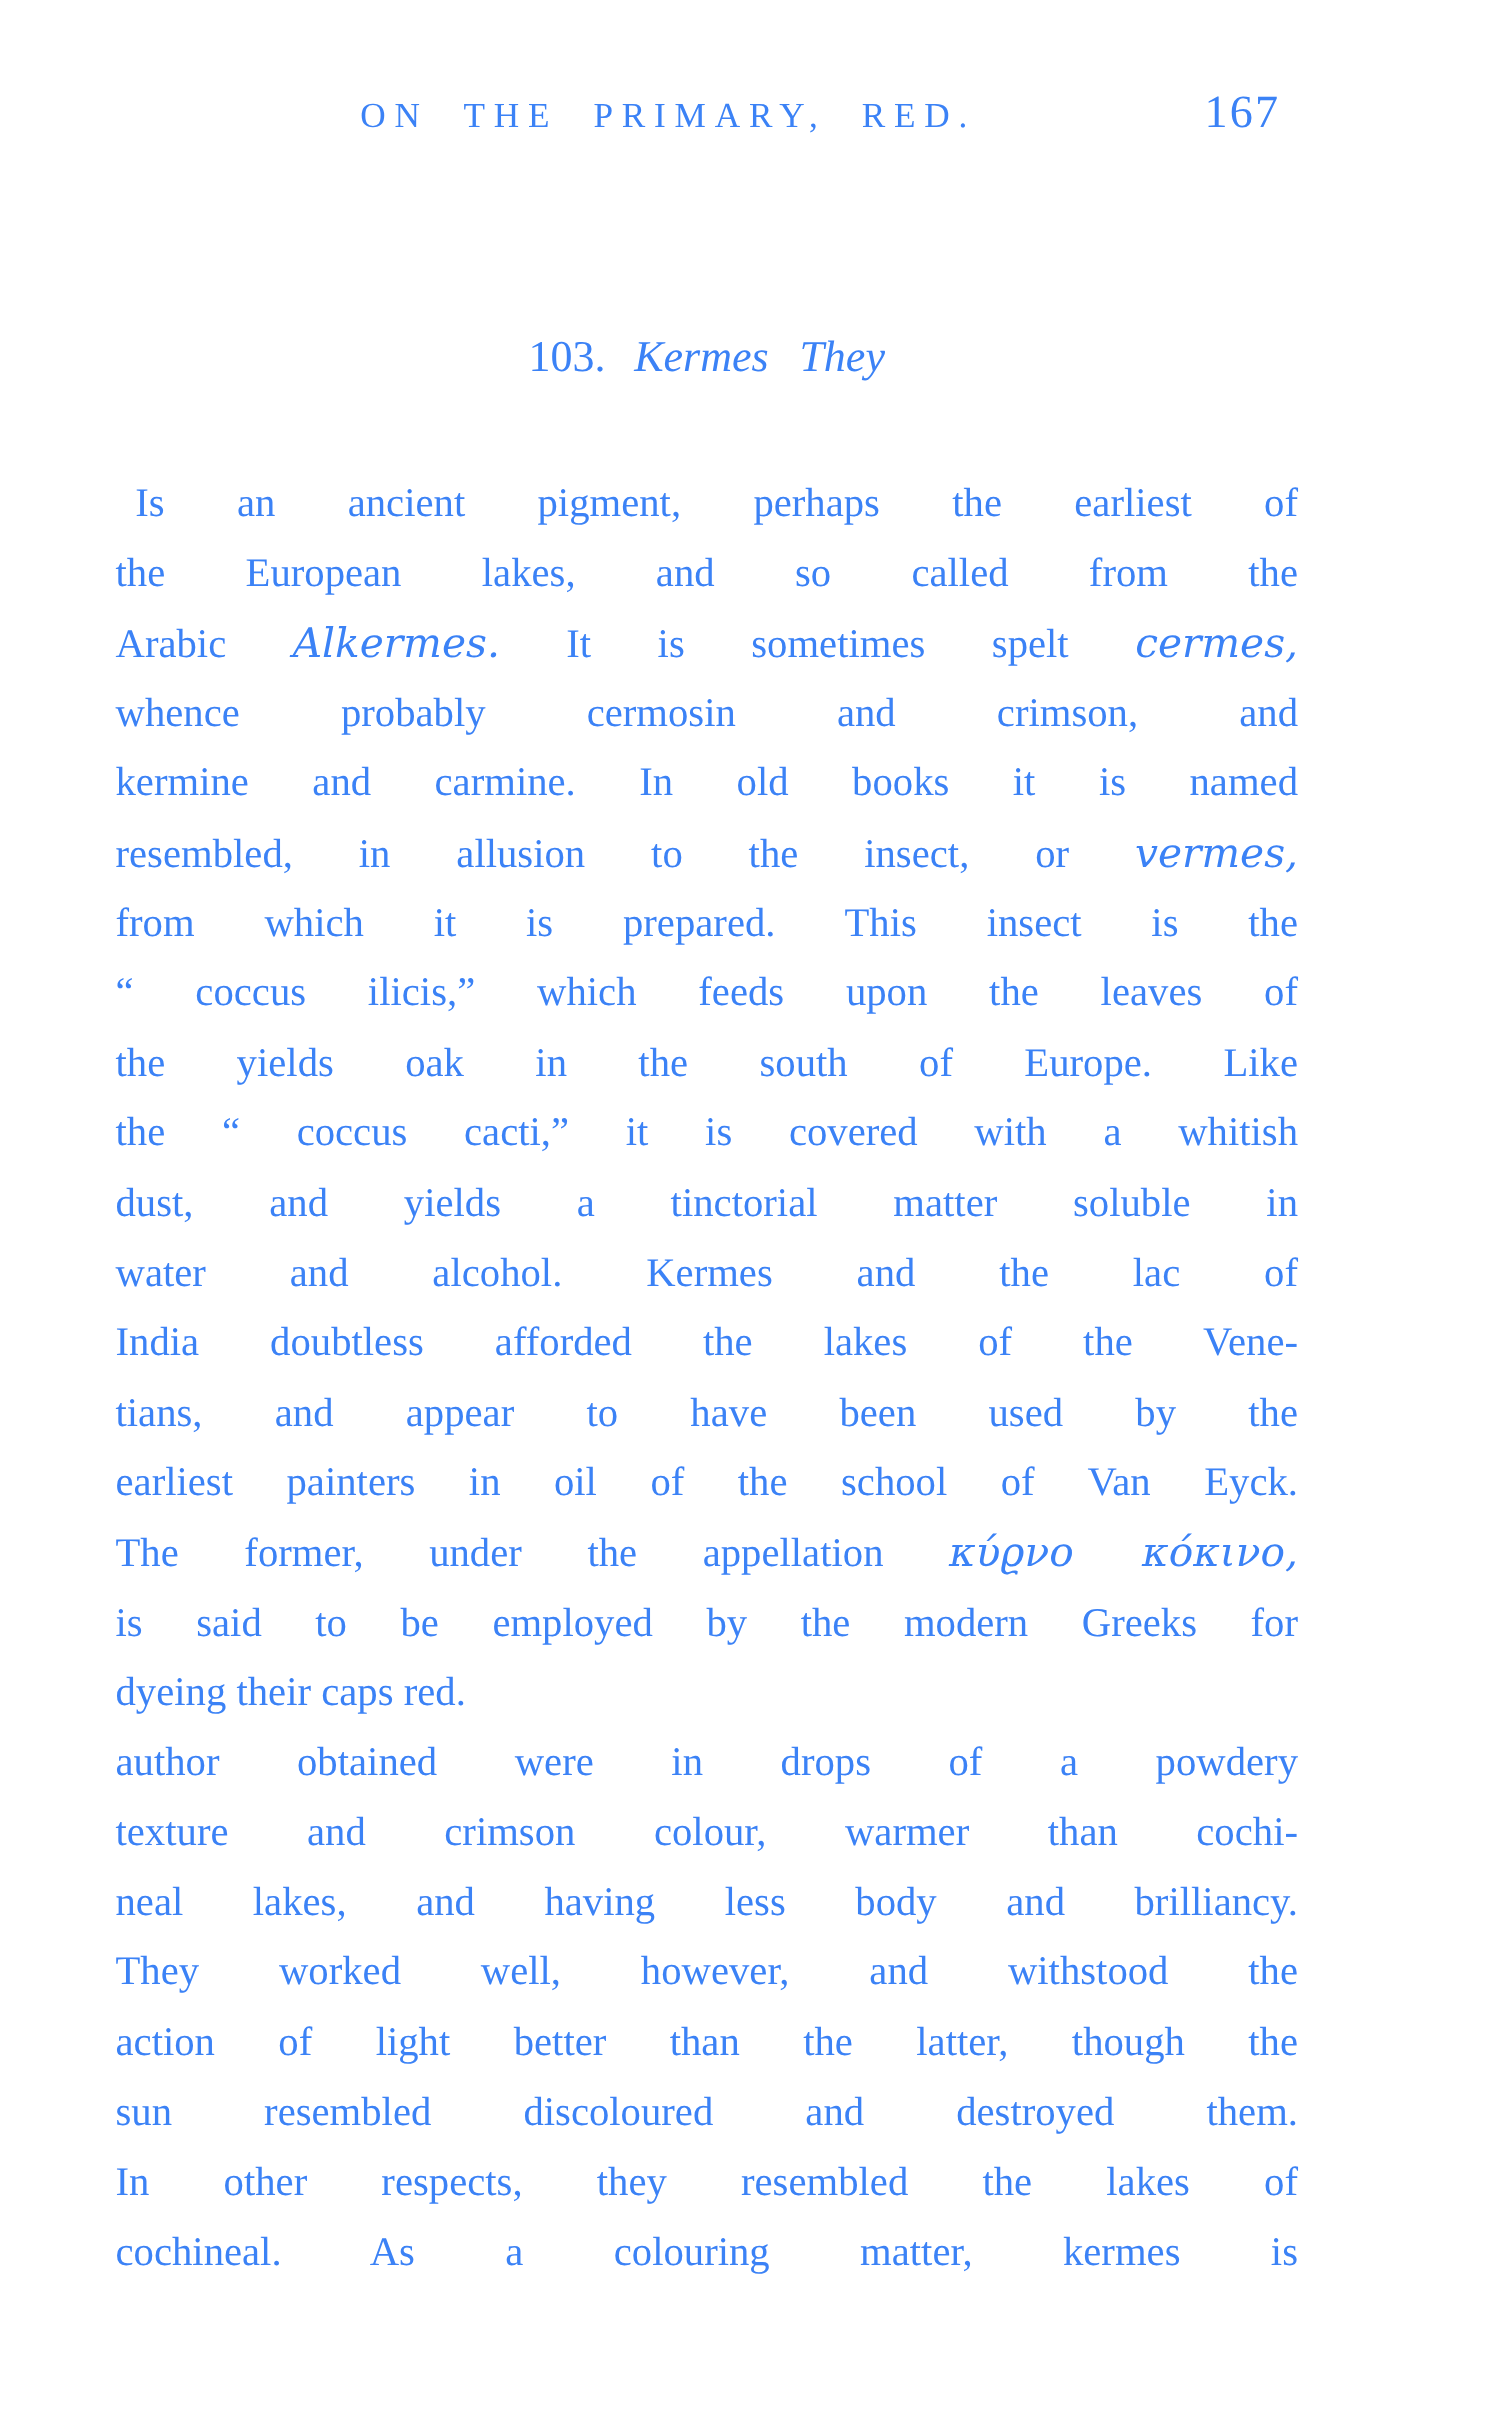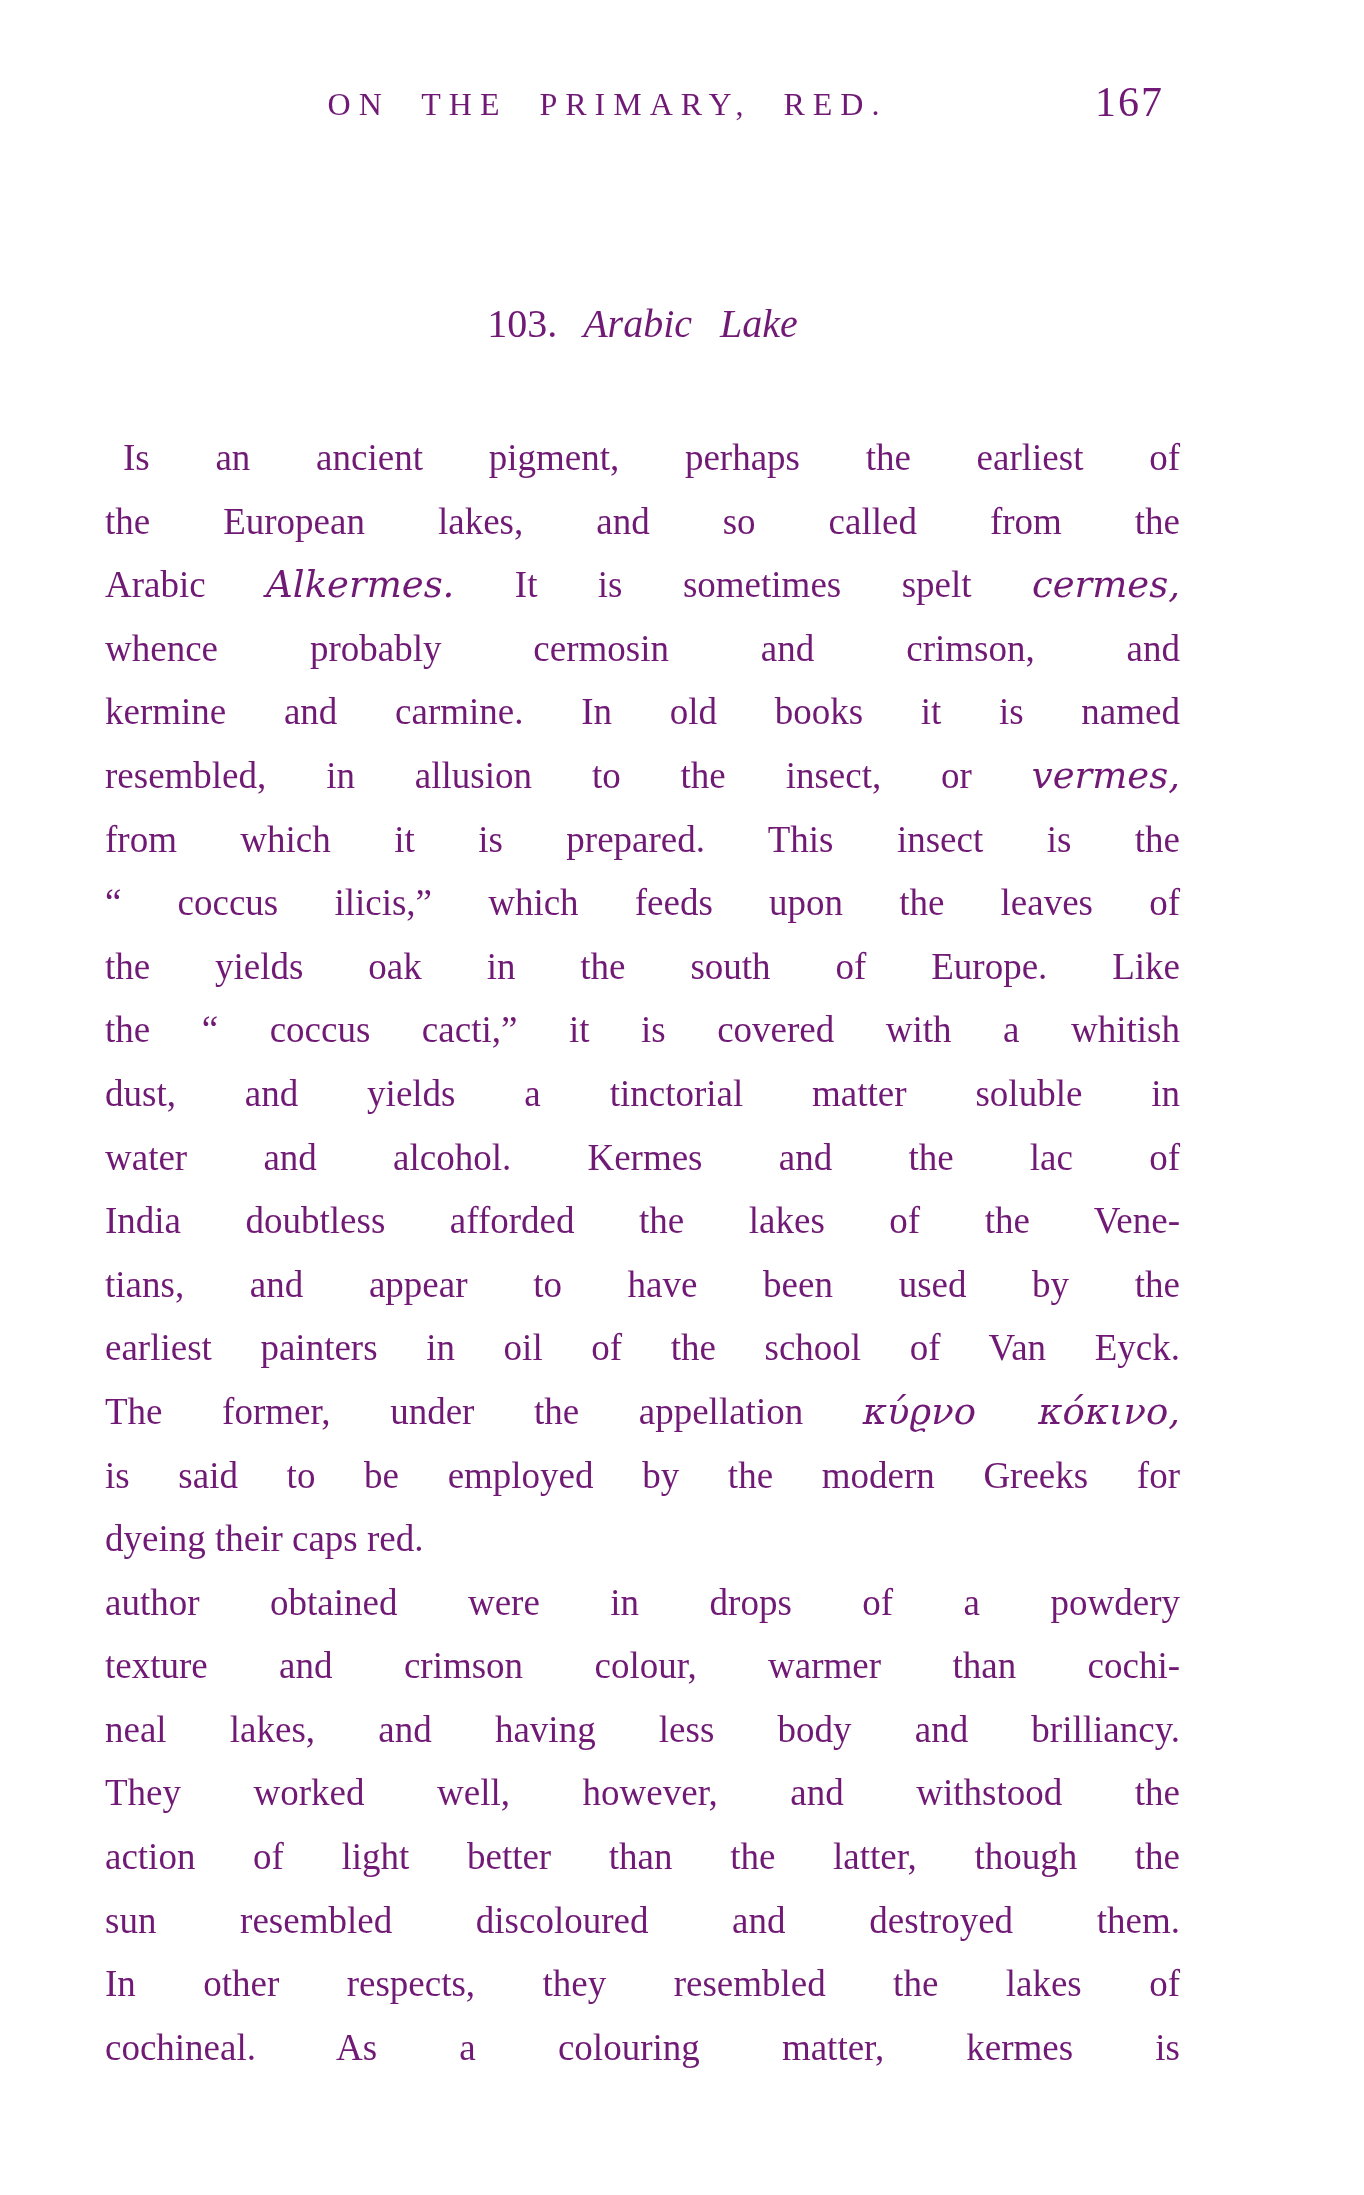--- a/index.html
+++ b/index.html
@@ -2,21 +2,21 @@
 <html><head>
 <meta charset="utf-8">
 <style>
   html, body { margin: 0; padding: 0; background: #e8e8e8; }
   .page {
     position: relative;
     width: 1364px;
     height: 2195px;
     margin: 0 auto;
     background: #ffffff;
-    color: #701a75;
+    color: #3b82f6;
     font-family: "Liberation Serif", "DejaVu Serif", serif;
     overflow: hidden;
   }
   .header-row {
     position: absolute;
     top: 86px;
     left: 105px;
     width: 1075px;
     height: 50px;
   }
@@ -75,21 +75,21 @@
 <body>
 
 <div class="page">
 
   <div class="header-row">
     <div class="running-head">ON THE PRIMARY, RED.</div>
     <div class="page-number">167</div>
   </div>
 
   <div class="section-heading">
-    <span class="heading-number">103.</span><span class="heading-title">Arabic Lake</span>
+    <span class="heading-number">103.</span><span class="heading-title">Kermes They</span>
   </div>
 
   <div class="body-text">
       <div class="paragraph">
         <div class="line first-line"><span>Is an ancient pigment, perhaps the earliest of</span></div>
         <div class="line"><span>the European lakes, and so called from the</span></div>
         <div class="line"><span>Arabic </span><em>Alkermes.</em><span> It is sometimes spelt </span><em>cermes,</em></div>
         <div class="line"><span>whence probably cermosin and crimson, and</span></div>
         <div class="line"><span>kermine and carmine. In old books it is named</span></div>
         <div class="line"><span>resembled, in allusion to the insect, or </span><em>vermes,</em></div>

